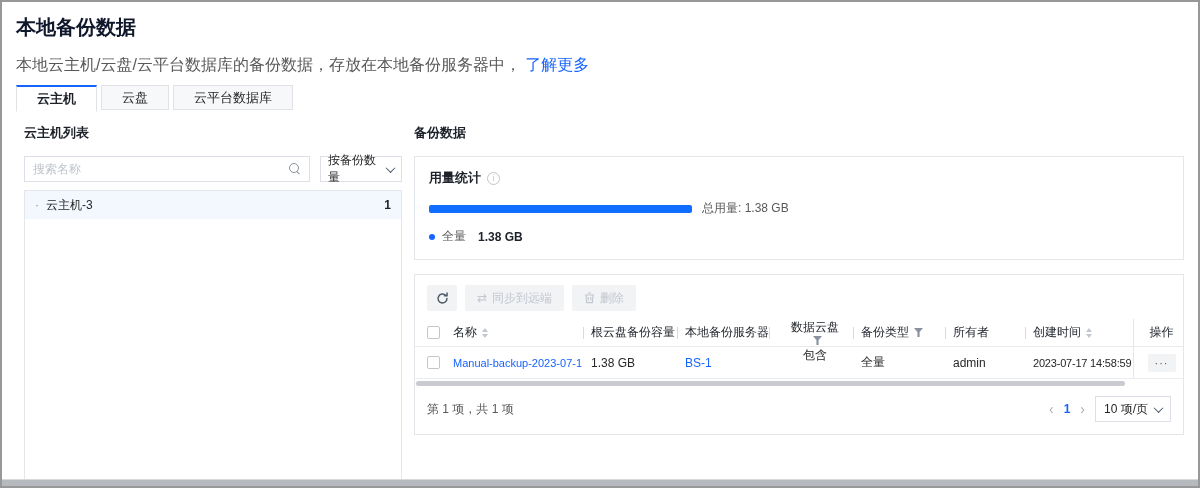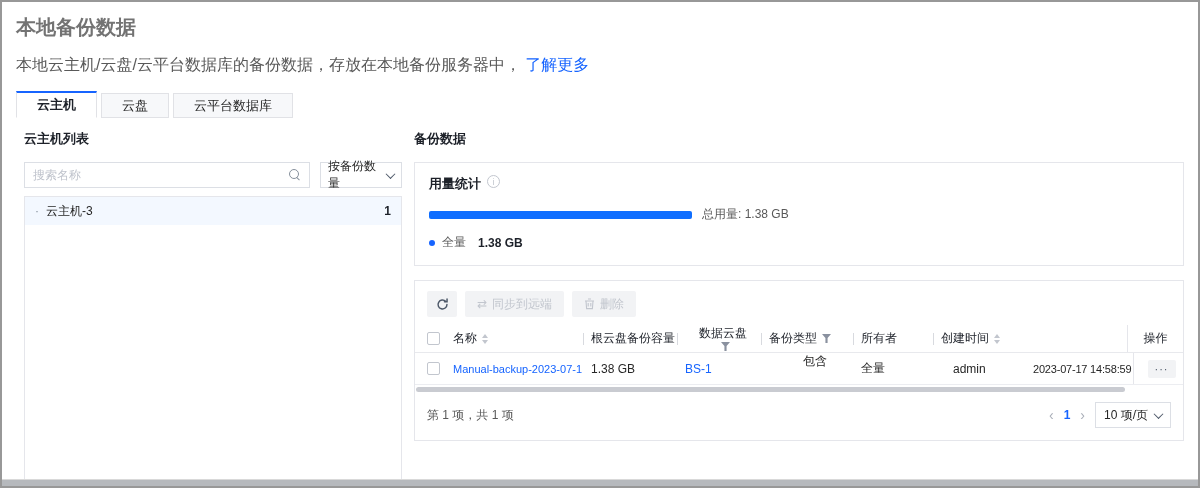--- a/index.html
+++ b/index.html
@@ -10,26 +10,26 @@
     position:relative; width:1200px; height:488px;
     border:2px solid #989898; background:#fff; overflow:hidden;
   }
   .bottom-scrollbar {
     position:absolute; left:0; right:0; bottom:0; height:7px;
     background:#b6b9bd; border-top:1px solid #d9d9d9;
   }
 
   
   .page-header { padding:13px 16px 0 14px; }
-  .page-title { font-size:20px; font-weight:700; color:#737373; line-height:24px; }
+  .page-title { font-size:20px; font-weight:700; color:#0f172a; line-height:24px; }
   .page-subtitle { margin-top:18px; font-size:16px; color:#595959; line-height:16px; }
   .link { color:#1664ff; cursor:pointer; text-decoration:none; }
 
   
-  .tabs { display:flex; align-items:flex-end; margin-top:18px; padding-left:0; }
+  .tabs { display:flex; margin-top:12px; padding-left:0; }
   .tab {
     height:25px; padding:0 20px; margin-right:4px;
     display:flex; align-items:center; font-size:13px; color:#262626;
     background:#f7f8fa; border:1px solid #e1e2e6; cursor:pointer;
   }
   .tab.active {
     background:#fff; border-bottom-color:#fff; font-weight:700;
     border-top:2px solid #1664ff; height:27px; color:#1d2129;
   }
 
@@ -73,21 +73,21 @@
     background:#f3f8ff; font-size:12px; cursor:pointer;
   }
   .host-bullet { color:#86909c; margin-right:7px; font-size:12px; }
   .host-count { margin-left:auto; font-weight:700; color:#1d2129; }
 
   
   .right-col { flex:1; min-width:0; }
   .card { border:1px solid #e5e6eb; background:#fff; }
 
   .usage-card { padding:12px 14px 14px; }
-  .usage-title-row { display:flex; gap:6px; }
+  .usage-title-row { display:flex; align-items:center; gap:6px; }
   .usage-title { font-size:13px; font-weight:700; color:#1d2129; }
   .info-icon {
     width:13px; height:13px; border:1px solid #c2c6ce; border-radius:50%;
     display:flex; align-items:center; justify-content:center;
     font-size:9px; color:#c2c6ce; font-style:normal;
   }
   .info-icon::after { content:"i"; }
   .bar-row { display:flex; align-items:center; margin-top:13px; }
   .bar-track { width:263px; height:8px; background:#e5e6eb; border-radius:2px; overflow:hidden; }
   .bar-fill { height:100%; width:100%; background:#0f6eff; }
@@ -270,20 +270,23 @@
               <span>名称</span>
               <span class="sort-icon">
                   <i class="up"></i>
                   <i class="dn"></i>
                 </span>
             </div>
             <div class="th c-size div">
               <span>根云盘备份容量</span>
 
             </div>
+            <div class="th c-server div">
+              <span>本地备份服务器</span>
+            </div>
             <div class="th c-disk div">
               <span>数据云盘</span>
               <span class="filter-icon"></span>
             </div>
             <div class="th c-type div">
               <span>备份类型</span>
               <span class="filter-icon"></span>
             </div>
             <div class="th c-owner div">
               <span>所有者</span>

